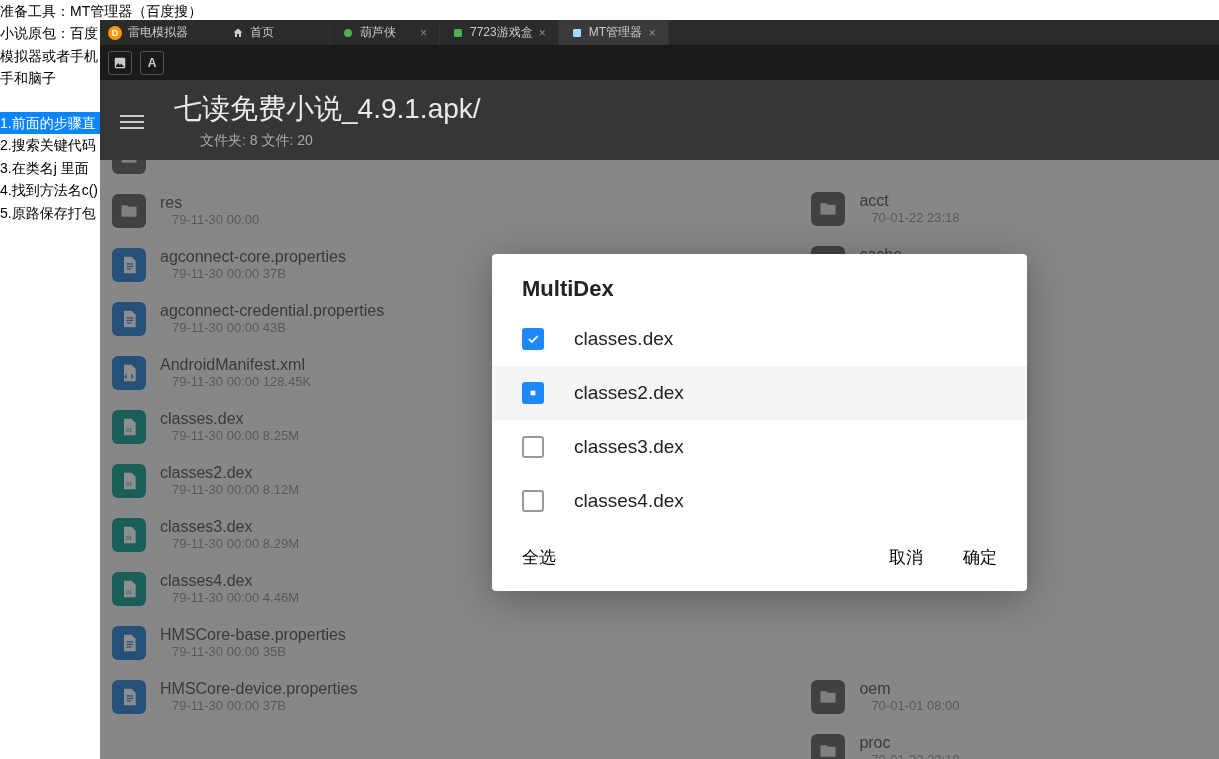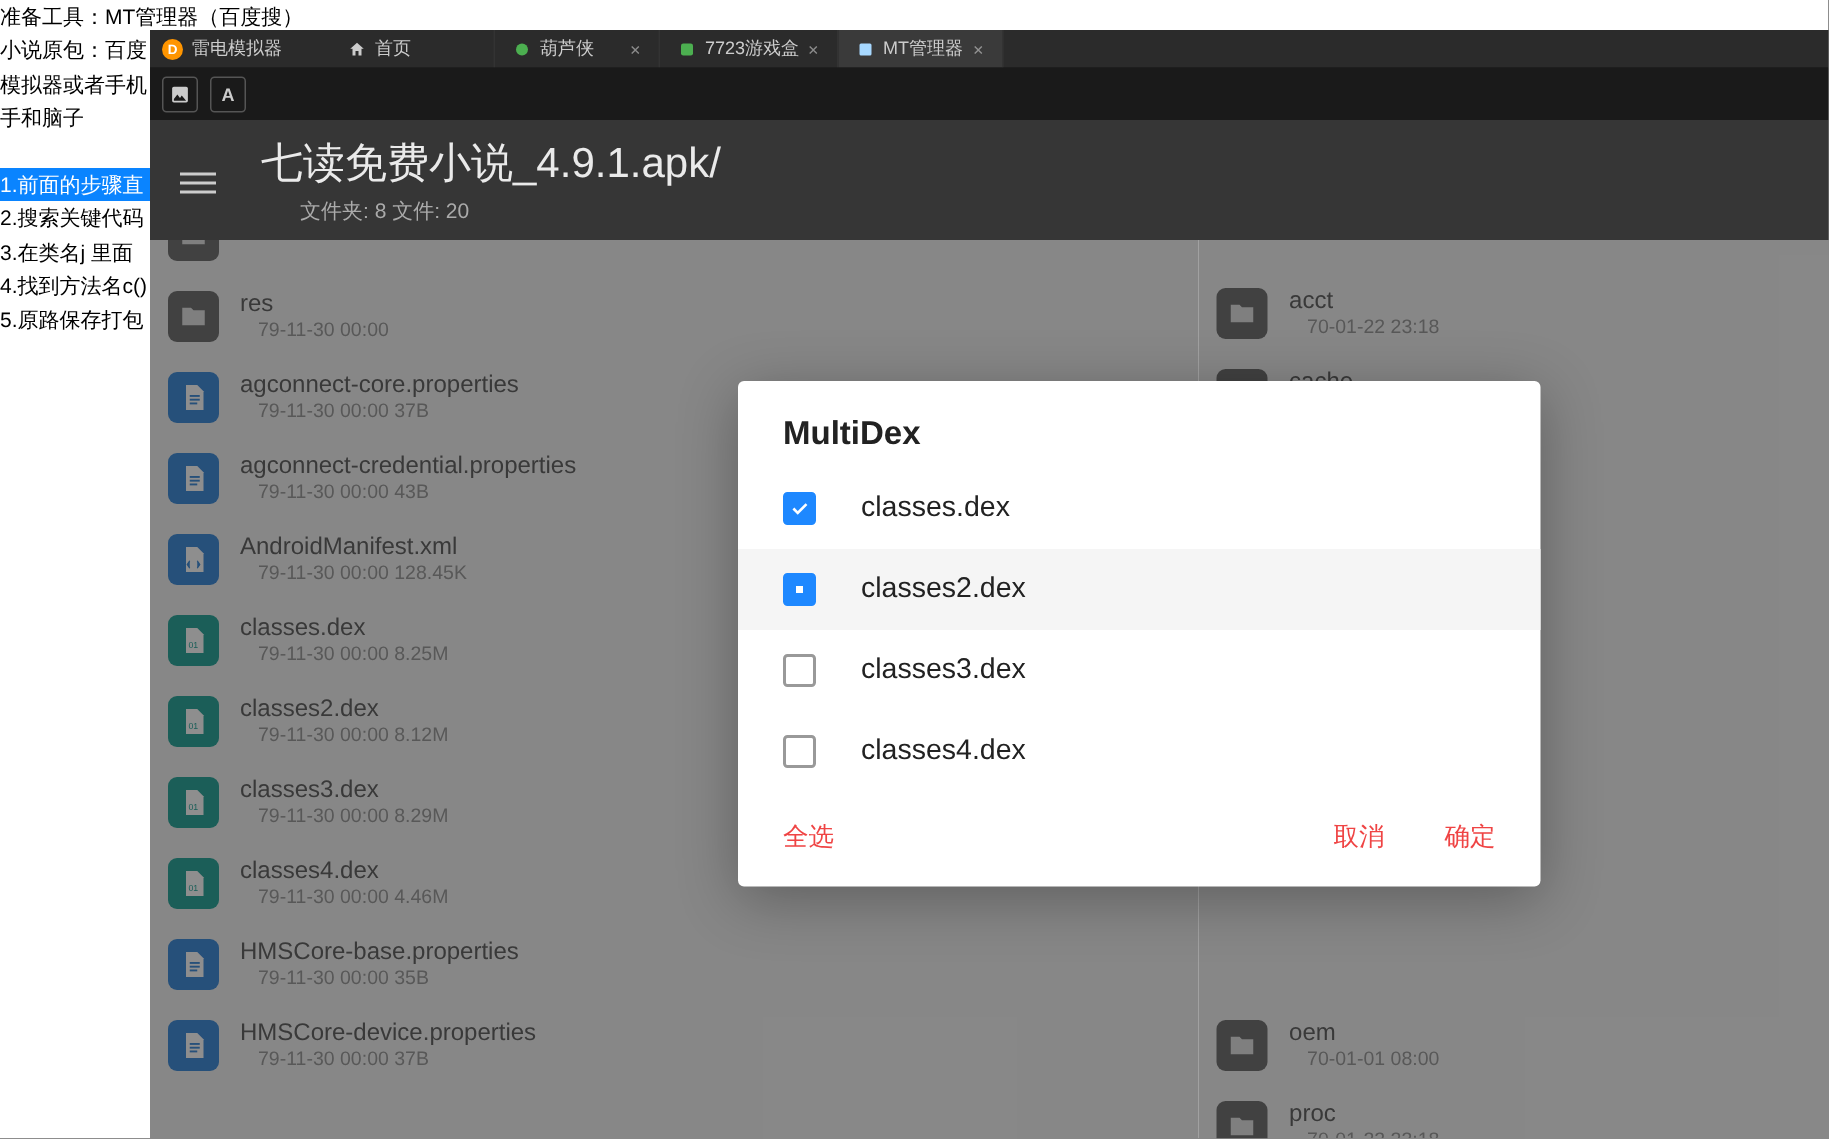--- a/index.html
+++ b/index.html
@@ -52,21 +52,21 @@
 .dialog h2 { font-size: 22px; font-weight: 600; padding: 22px 30px 10px; color: #222; }
 .opts { }
 .opt { display: flex; align-items: center; padding: 16px 30px; gap: 30px; cursor: pointer; }
 .opt:hover, .opt.hl { background: #f5f5f5; }
 .opt .cb { width: 22px; height: 22px; border: 2px solid #999; border-radius: 3px; display: flex; align-items: center; justify-content: center; }
 .opt .cb.checked { background: #1e88ff; border-color: #1e88ff; }
 .opt .cb.partial { background: #1e88ff; border-color: #1e88ff; }
 .opt .cb svg { width: 14px; height: 14px; }
 .opt .lbl { font-size: 19px; color: #222; }
 .dialog .actions { display: flex; padding: 18px 30px 22px; }
-.dialog .actions button { background: none; border: none; color: #ef4444; font-size: 17px; cursor: pointer; }
+.dialog .actions button { background: none; border: none; color: #000000; font-size: 17px; cursor: pointer; }
 .dialog .actions .sp { flex: 1; }
 .dialog .actions button + button { margin-left: 40px; }
 
 
 .dimmed { position: relative; }
 .dimmed::after { content:""; position:absolute; inset:0; background: rgba(50,50,50,.55); pointer-events:none; }
 </style>
 </head>
 <body>
 

